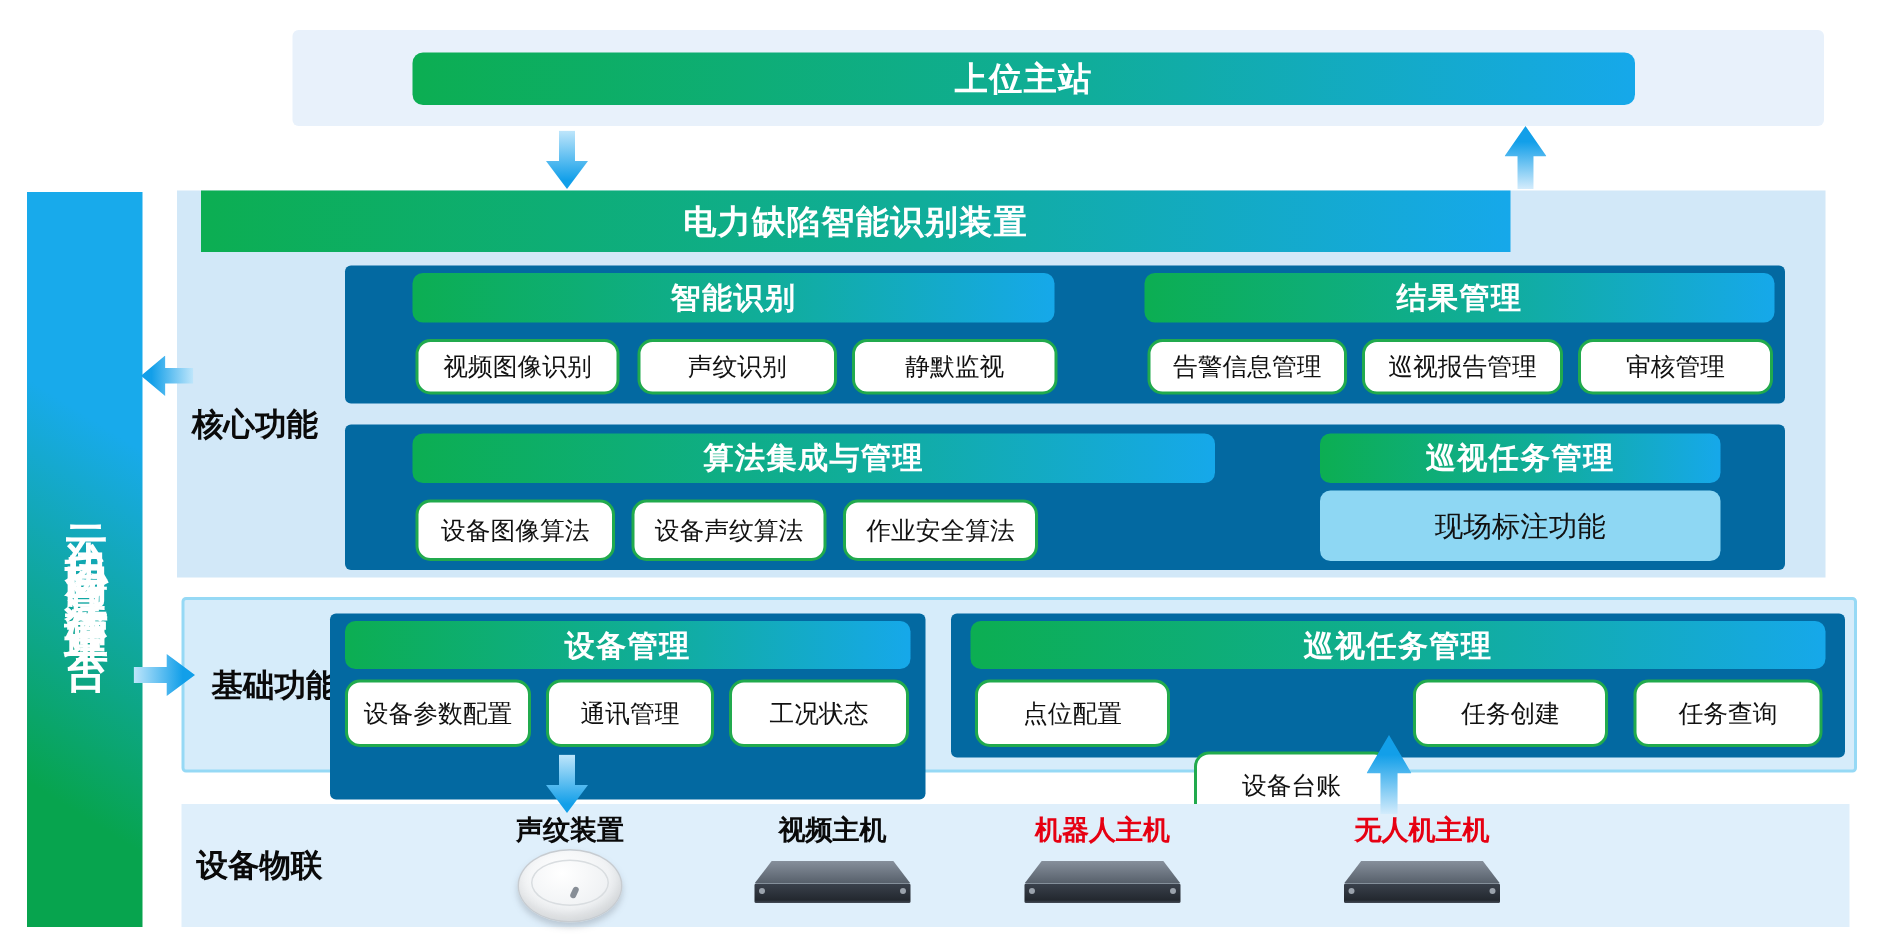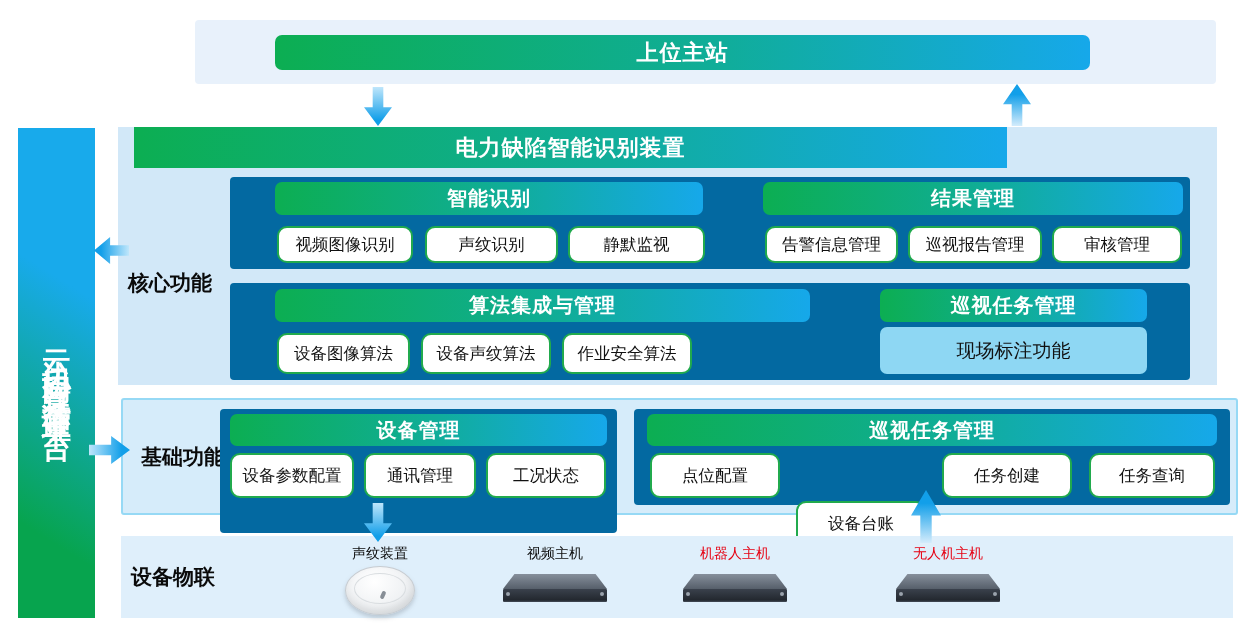--- a/index.html
+++ b/index.html
@@ -44,21 +44,21 @@
               background:linear-gradient(180deg,#bfe6fb 0%,#129fe9 85%);}
   .arrow.up{clip-path:polygon(50% 0,100% 48%,69% 48%,69% 100%,31% 100%,31% 48%,0 48%);
             background:linear-gradient(0deg,#d4ecfc 0%,#129fe9 75%);}
   .arrow.left{clip-path:polygon(0 50%,46% 0,46% 31%,100% 31%,100% 69%,46% 69%,46% 100%);
               background:linear-gradient(270deg,#bfe6fb 0%,#129fe9 80%);}
   .arrow.right{clip-path:polygon(100% 50%,54% 0,54% 31%,0 31%,0 69%,54% 69%,54% 100%);
                background:linear-gradient(90deg,#bfe6fb 0%,#129fe9 80%);}
 
   
   .device{position:absolute;width:130px;text-align:center;}
-  .device-label{font-size:14px;font-weight:normal;color:#0a0a0a;height:22px;line-height:22px;text-align:center;}
+  .device-label{font-size:18px;font-weight:bold;color:#0a0a0a;height:22px;line-height:22px;text-align:center;}
   .device-label.red{color:#e60012;}
   .server{width:104px;margin:10px auto 0;}
   .server-top{height:15px;clip-path:polygon(11% 0,89% 0,100% 100%,0 100%);
               background:linear-gradient(180deg,#868f9b 0%,#565f6a 100%);}
   .server-front{height:13px;background:linear-gradient(180deg,#3a414c 0%,#23282f 85%,#454c57 100%);
                 border-radius:1px;position:relative;}
   .server-front::before,.server-front::after{content:"";position:absolute;top:3px;width:4px;height:4px;
                 border-radius:50%;background:#9aa2ac;}
   .server-front::before{left:3px;} .server-front::after{right:3px;}
   .dome{width:68px;height:47px;margin:2px auto 0;border-radius:50%;position:relative;

